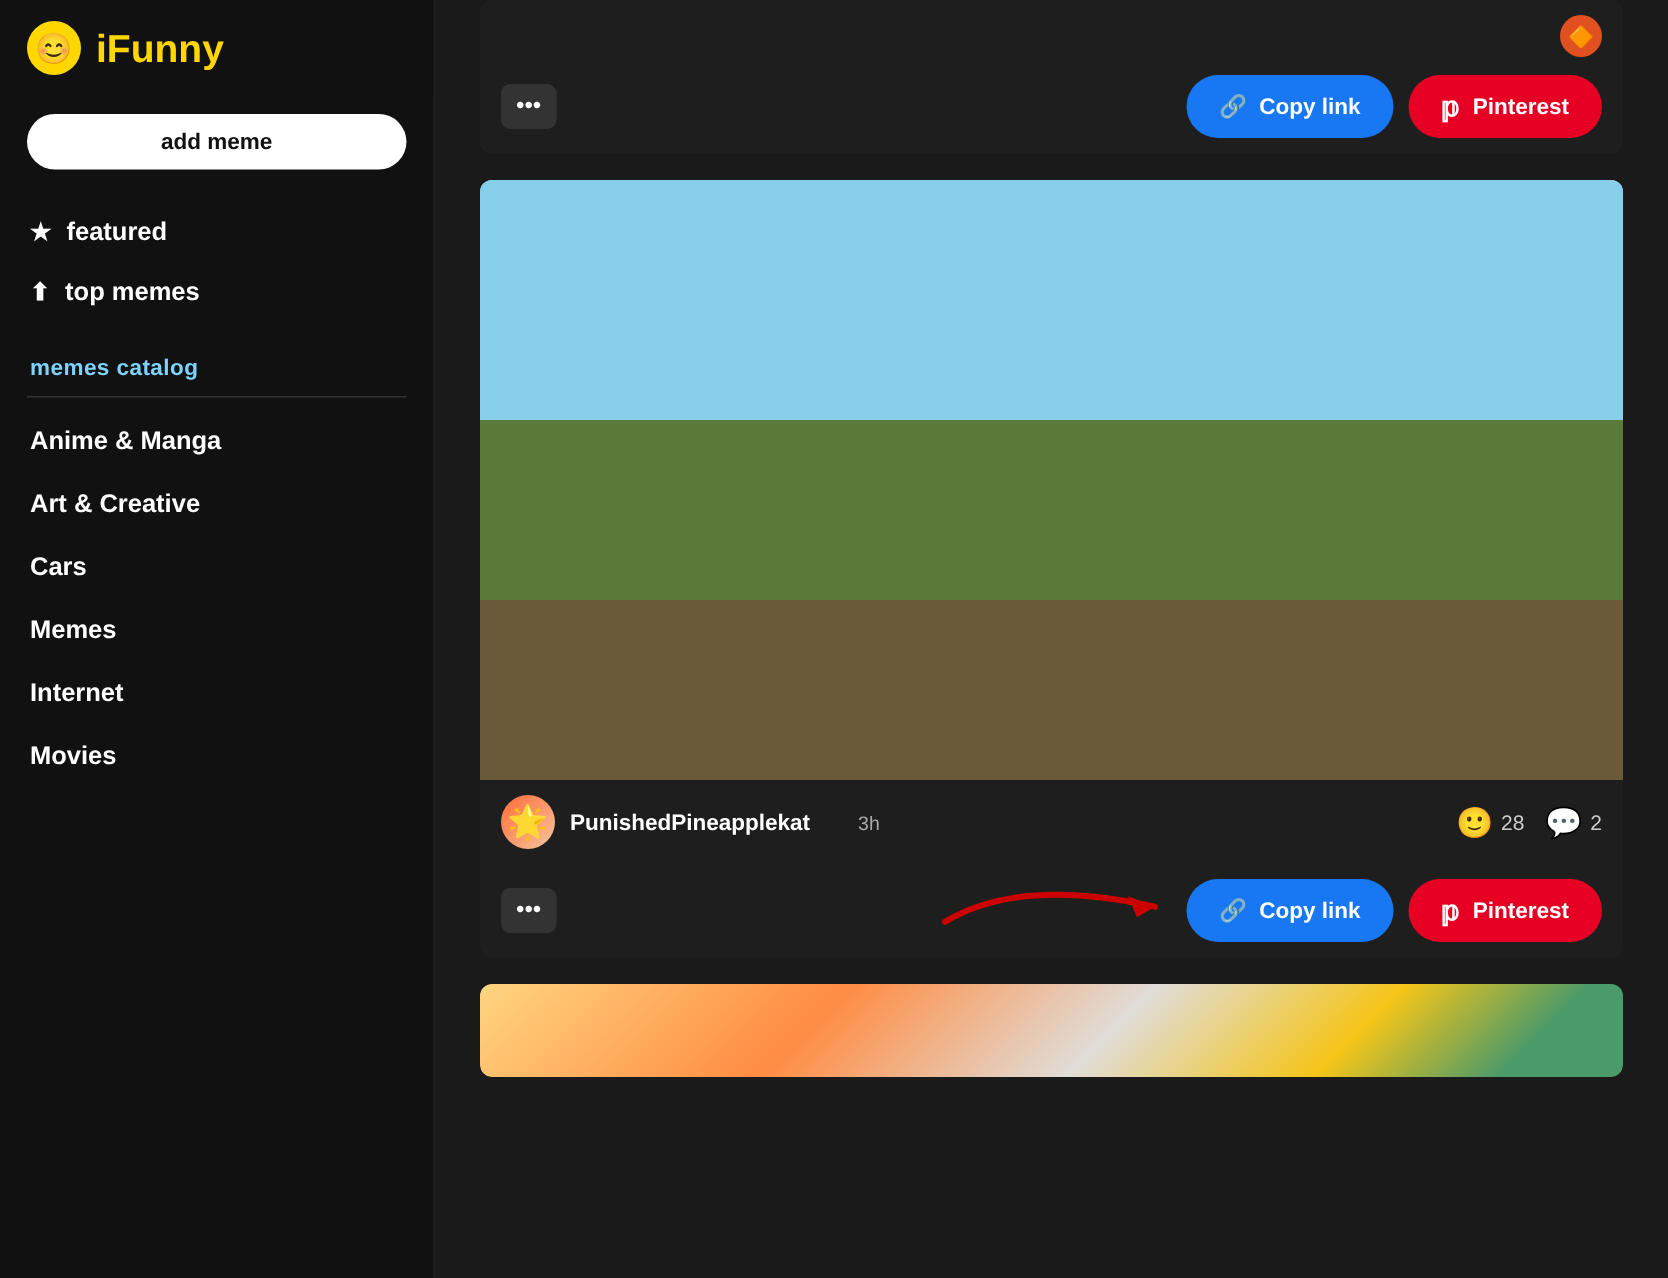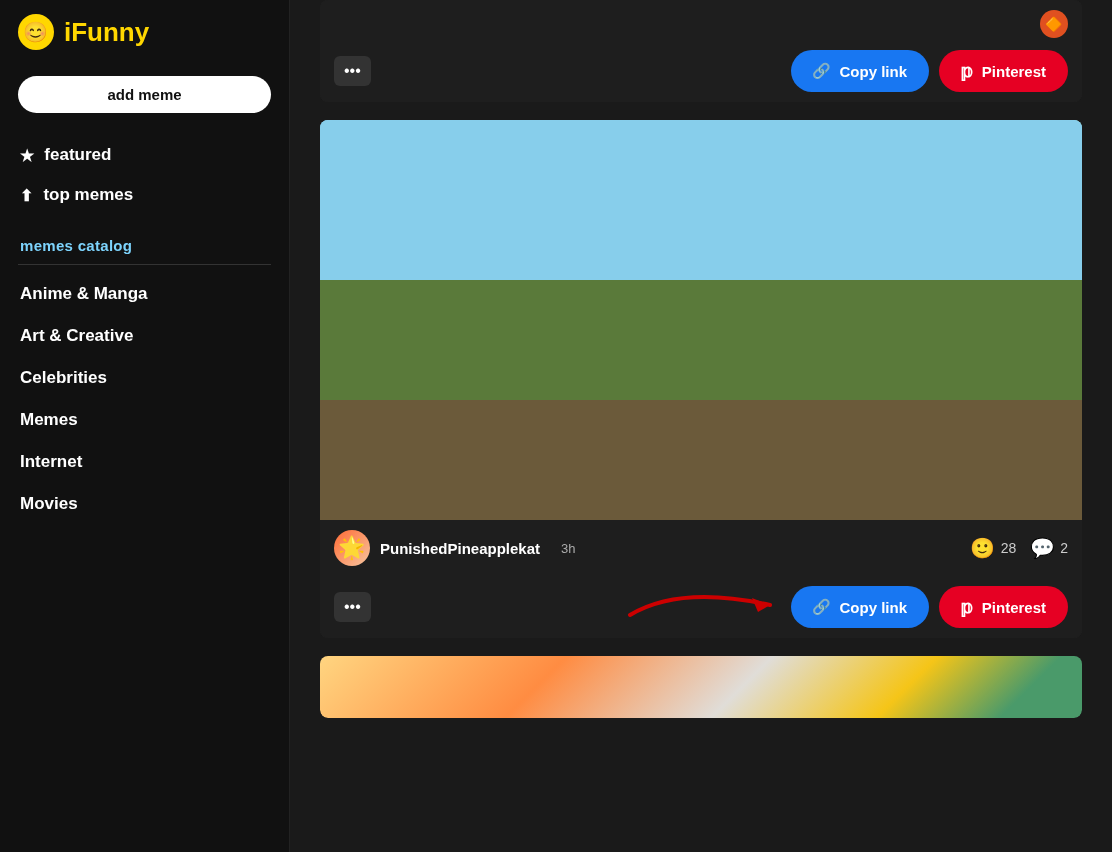--- a/index.html
+++ b/index.html
@@ -227,21 +227,21 @@
 
     .username {
       font-size: 15px;
       font-weight: 600;
       color: #fff;
     }
 
     .time-ago {
       font-size: 13px;
       color: #aaa;
-      margin-left: 11px;
+      margin-left: 22px;
     }
 
     .reactions {
       display: flex;
       align-items: center;
       gap: 14px;
     }
 
     .reaction-item {
       display: flex;
@@ -315,21 +315,21 @@
   <div class="catalog-label">memes catalog</div>
   <hr class="divider">
 
   <div class="catalog-item">
     <span>Anime &amp; Manga</span>
   </div>
   <div class="catalog-item">
     <span>Art &amp; Creative</span>
   </div>
   <div class="catalog-item">
-    <span>Celebrities</span>
+    <span>Cars</span>
   </div>
   <div class="catalog-item">
     <span>Memes</span>
   </div>
   <div class="catalog-item">
     <span>Internet</span>
   </div>
   <div class="catalog-item">
     <span>Movies</span>
   </div>

